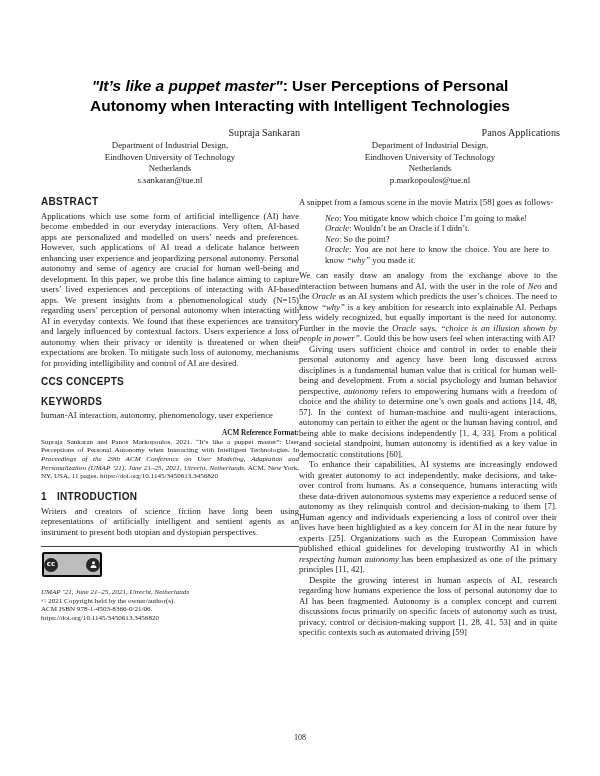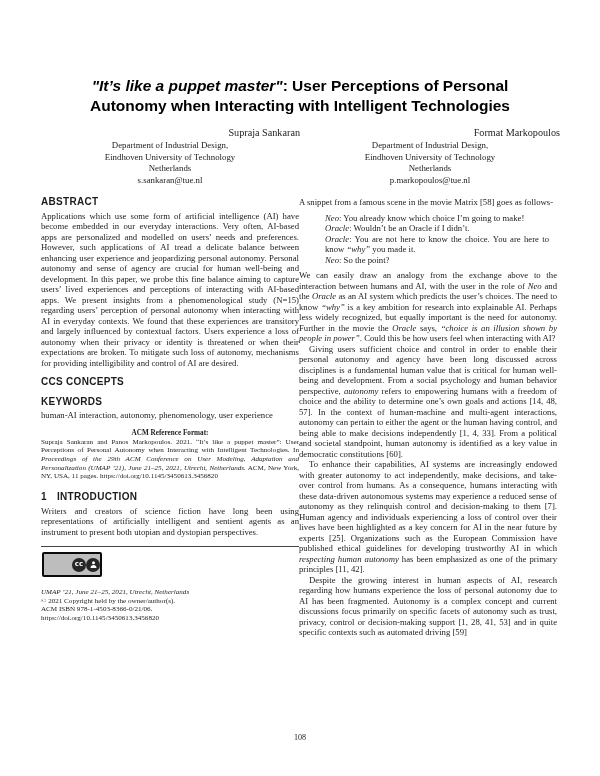--- a/index.html
+++ b/index.html
@@ -24,29 +24,29 @@
   .heading{font-family:"Liberation Sans",sans-serif;font-weight:bold;font-size:10px;
            letter-spacing:0.3px;margin:0 0 3px 0;text-align:left;}
   .heading.sp{margin-top:9px;}
   .heading .num{display:inline-block;width:16px;letter-spacing:0;}
   p{margin:0;}
   .ind{text-indent:10px;}
   .bold{font-weight:bold;}
   .it,.seg-i,.it *{font-style:italic;}
 
   .small{font-size:7.1px;line-height:8.7px;}
-  .acm-label{font-weight:bold;font-size:7.2px;margin-top:8px;line-height:9px;text-align:center;}
+  .acm-label{font-weight:bold;font-size:7.2px;margin-top:8px;line-height:9px;text-align:right;}
 
   .quote{margin:5px 8px 5px 26px;}
 
   .rule{border:none;border-top:1px solid #444;margin:9px 0 5px 0;width:100%;}
 
   
   .cc-badge{width:56px;height:21px;border:2px solid #0a0a0a;border-radius:2px;background:#bdbdbd;
-            display:flex;align-items:center;justify-content:flex-end;margin:2px 0 5px 1px;}
+            display:flex;align-items:center;justify-content:space-between;margin:2px 0 5px 1px;}
   .cc-circle{width:14px;height:14px;border-radius:50%;background:#262626;color:#fff;
              display:flex;align-items:center;justify-content:center;
              font-family:"DejaVu Sans",sans-serif;font-weight:bold;font-size:7px;line-height:1;}
   .cc-circle svg{display:block;}
 
   .license{margin-top:3px;}
   .footer-block{margin-top:11px;}
 
   .pagenum{position:absolute;left:0;right:0;top:733px;text-align:center;font-size:8px;color:#222;}
 </style>
@@ -61,21 +61,21 @@
 
   <div class="authors">
     <div class="author">
       <div class="name">Supraja Sankaran</div>
       <div class="affil">Department of Industrial Design,</div>
       <div class="affil">Eindhoven University of Technology</div>
       <div class="affil">Netherlands</div>
       <div class="affil">s.sankaran@tue.nl</div>
     </div>
     <div class="author">
-      <div class="name">Format Markopoulos</div>
+      <div class="name">Panos Applications</div>
       <div class="affil">Department of Industrial Design,</div>
       <div class="affil">Eindhoven University of Technology</div>
       <div class="affil">Netherlands</div>
       <div class="affil">p.markopoulos@tue.nl</div>
     </div>
   </div>
 
   <div class="columns">
 
     <div class="col">
@@ -110,24 +110,24 @@
         <div>© 2021 Copyright held by the owner/author(s).</div>
         <div>ACM ISBN 978-1-4503-8366-0/21/06.</div>
         <div>https://doi.org/10.1145/3450613.3456820</div>
       </div>
     </div>
 
     <div class="col">
       <p>A snippet from a famous scene in the movie Matrix [58] goes as follows-</p>
 
       <div class="quote">
-        <div><span class="seg-i">Neo</span><span>: You already know which choice I’m going to make!</span></div>
+        <div><span class="seg-i">Neo</span><span>: You mitigate know which choice I’m going to make!</span></div>
         <div><span class="seg-i">Oracle</span><span>: Wouldn’t be an Oracle if I didn’t.</span></div>
+        <div><span class="seg-i">Neo</span><span>: So the point?</span></div>
         <div><span class="seg-i">Oracle</span><span>: You are not here to know the choice. You are here to know </span><span class="seg-i">“why”</span><span> you made it.</span></div>
-        <div><span class="seg-i">Neo</span><span>: So the point?</span></div>
       </div>
 
       <p><span>We can easily draw an analogy from the exchange above to the interaction between humans and AI, with the user in the role of </span><span class="seg-i">Neo</span><span> and the </span><span class="seg-i">Oracle</span><span> as an AI system which predicts the user’s choices. The need to know </span><span class="seg-i">“why”</span><span> is a key ambition for research into explainable AI. Perhaps less widely recognized, but equally important is the need for autonomy. Further in the movie the </span><span class="seg-i">Oracle</span><span> says, </span><span class="seg-i">“choice is an illusion shown by people in power”</span><span>. Could this be how users feel when interacting with AI?</span></p>
       <p class="ind"><span>Giving users sufficient choice and control in order to enable their personal autonomy and agency have been long discussed across disciplines is a fundamental human value that is critical for human well-being and development. From a social psychology and human behavior perspective, </span><span class="seg-i">autonomy</span><span> refers to empowering humans with a freedom of choice and the ability to determine one’s own goals and actions [14, 48, 57]. In the context of human-machine and multi-agent interactions, autonomy can pertain to either the agent or the human having control, and being able to make decisions independently [1, 4, 33]. From a political and societal standpoint, human autonomy is identified as a key value in democratic constitutions [60].</span></p>
       <p class="ind"><span>To enhance their capabilities, AI systems are increasingly endowed with greater autonomy to act independently, make decisions, and take-over control from humans. As a consequence, humans interacting with these data-driven autonomous systems may experience a reduced sense of autonomy as they relinquish control and decision-making to them [7]. Human agency and individuals experiencing a loss of control over their lives have been highlighted as a key concern for AI in the near future by experts [25]. Organizations such as the European Commission have published ethical guidelines for developing trustworthy AI in which </span><span class="seg-i">respecting human autonomy</span><span> has been emphasized as one of the primary principles [11, 42].</span></p>
       <p class="ind">Despite the growing interest in human aspects of AI, research regarding how humans experience the loss of personal autonomy due to AI has been fragmented. Autonomy is a complex concept and current discussions focus primarily on specific facets of autonomy such as trust, privacy, control or decision-making support [1, 28, 41, 53] and in quite specific contexts such as automated driving [59]</p>
     </div>
 
   </div>
 

